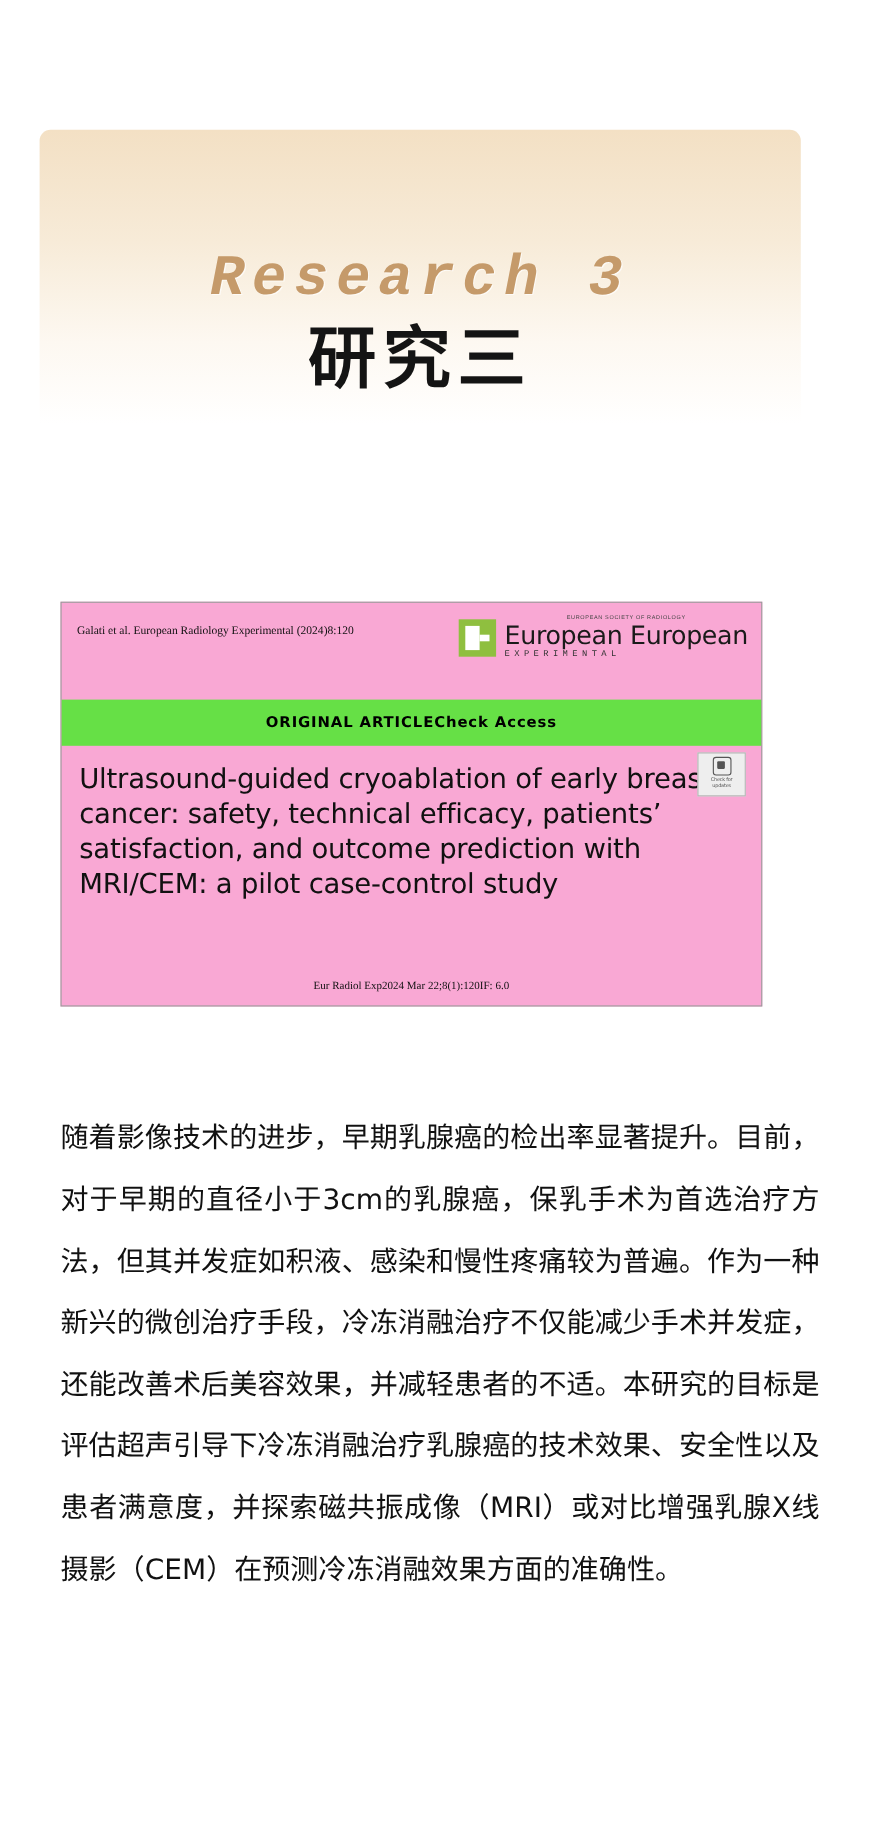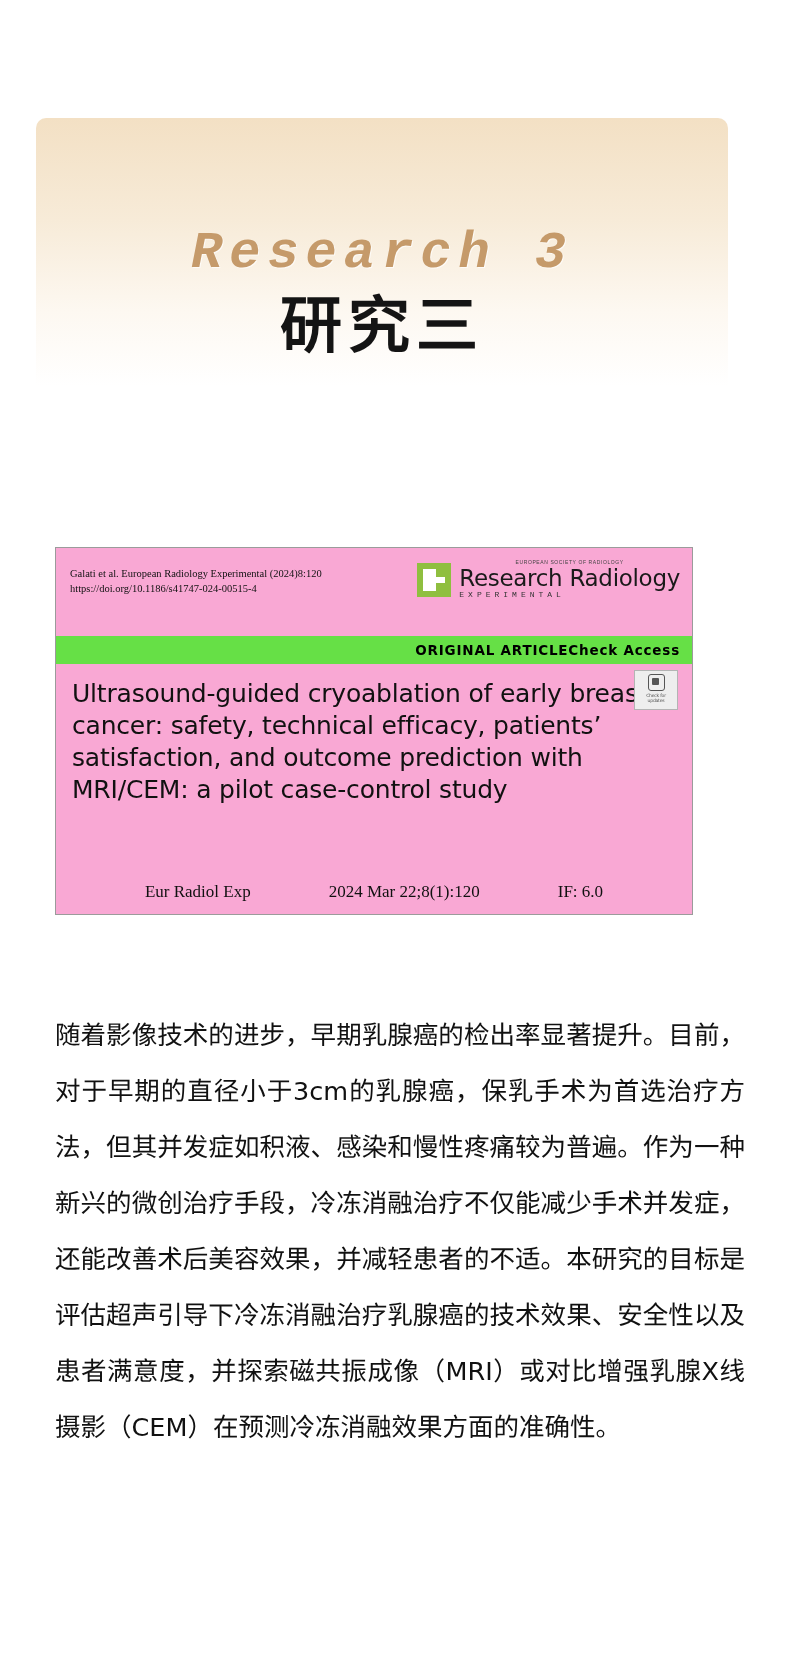--- a/index.html
+++ b/index.html
@@ -126,25 +126,25 @@
   }
   .logo-sub {
     font-size: 8px;
     letter-spacing: 4px;
     color: #333;
     margin-top: 1px;
     font-family: Liberation Mono, monospace;
   }
 
   .green-bar {
-    height: 28px;
+    height: 42px;
     background: #66e046;
     display: flex;
     align-items: center;
-    justify-content: flex-end;
+    justify-content: center;
     padding: 0 12px;
     box-sizing: border-box;
   }
   .green-bar span {
     font-family: "DejaVu Sans", sans-serif;
     font-weight: 700;
     font-size: 13.5px;
     letter-spacing: 0.8px;
     color: #000;
   }
@@ -188,23 +188,22 @@
     background: #555;
     border-radius: 1px;
   }
 
   .paper-footer {
     position: absolute;
     left: 0; right: 0;
     bottom: 12px;
     display: flex;
     justify-content: center;
-    gap: 78px;
     font-family: "Liberation Serif", serif;
-    font-size: 17px;
+    font-size: 10px;
     color: #111;
   }
 
   
   .body-text {
     position: absolute;
     left: 55px;
     top: 1007px;
     width: 690px;
     font-family: "DejaVu Sans", "Liberation Sans", sans-serif;
@@ -220,27 +219,26 @@
 
 <div class="banner">
   <div class="banner-en">Research 3</div>
   <div class="banner-cn">研究三</div>
 </div>
 
 <div class="paper-card">
 
   <div class="paper-head">
     <div class="cite-line">Galati et al. European Radiology Experimental (2024)8:120</div>
-    <div class="cite-line">https://doi.org/10.1186/s41747-024-00515-4</div>
 
     <div class="journal-logo">
       <div class="logo-mark"></div>
       <div class="logo-text">
         <div class="logo-society">EUROPEAN SOCIETY OF RADIOLOGY</div>
-        <div class="logo-title">Research Radiology</div>
+        <div class="logo-title">European European</div>
         <div class="logo-sub">EXPERIMENTAL</div>
       </div>
     </div>
   </div>
 
   <div class="green-bar">
     <span>ORIGINAL ARTICLE</span>
     <span>Check Access</span>
   </div>
 

